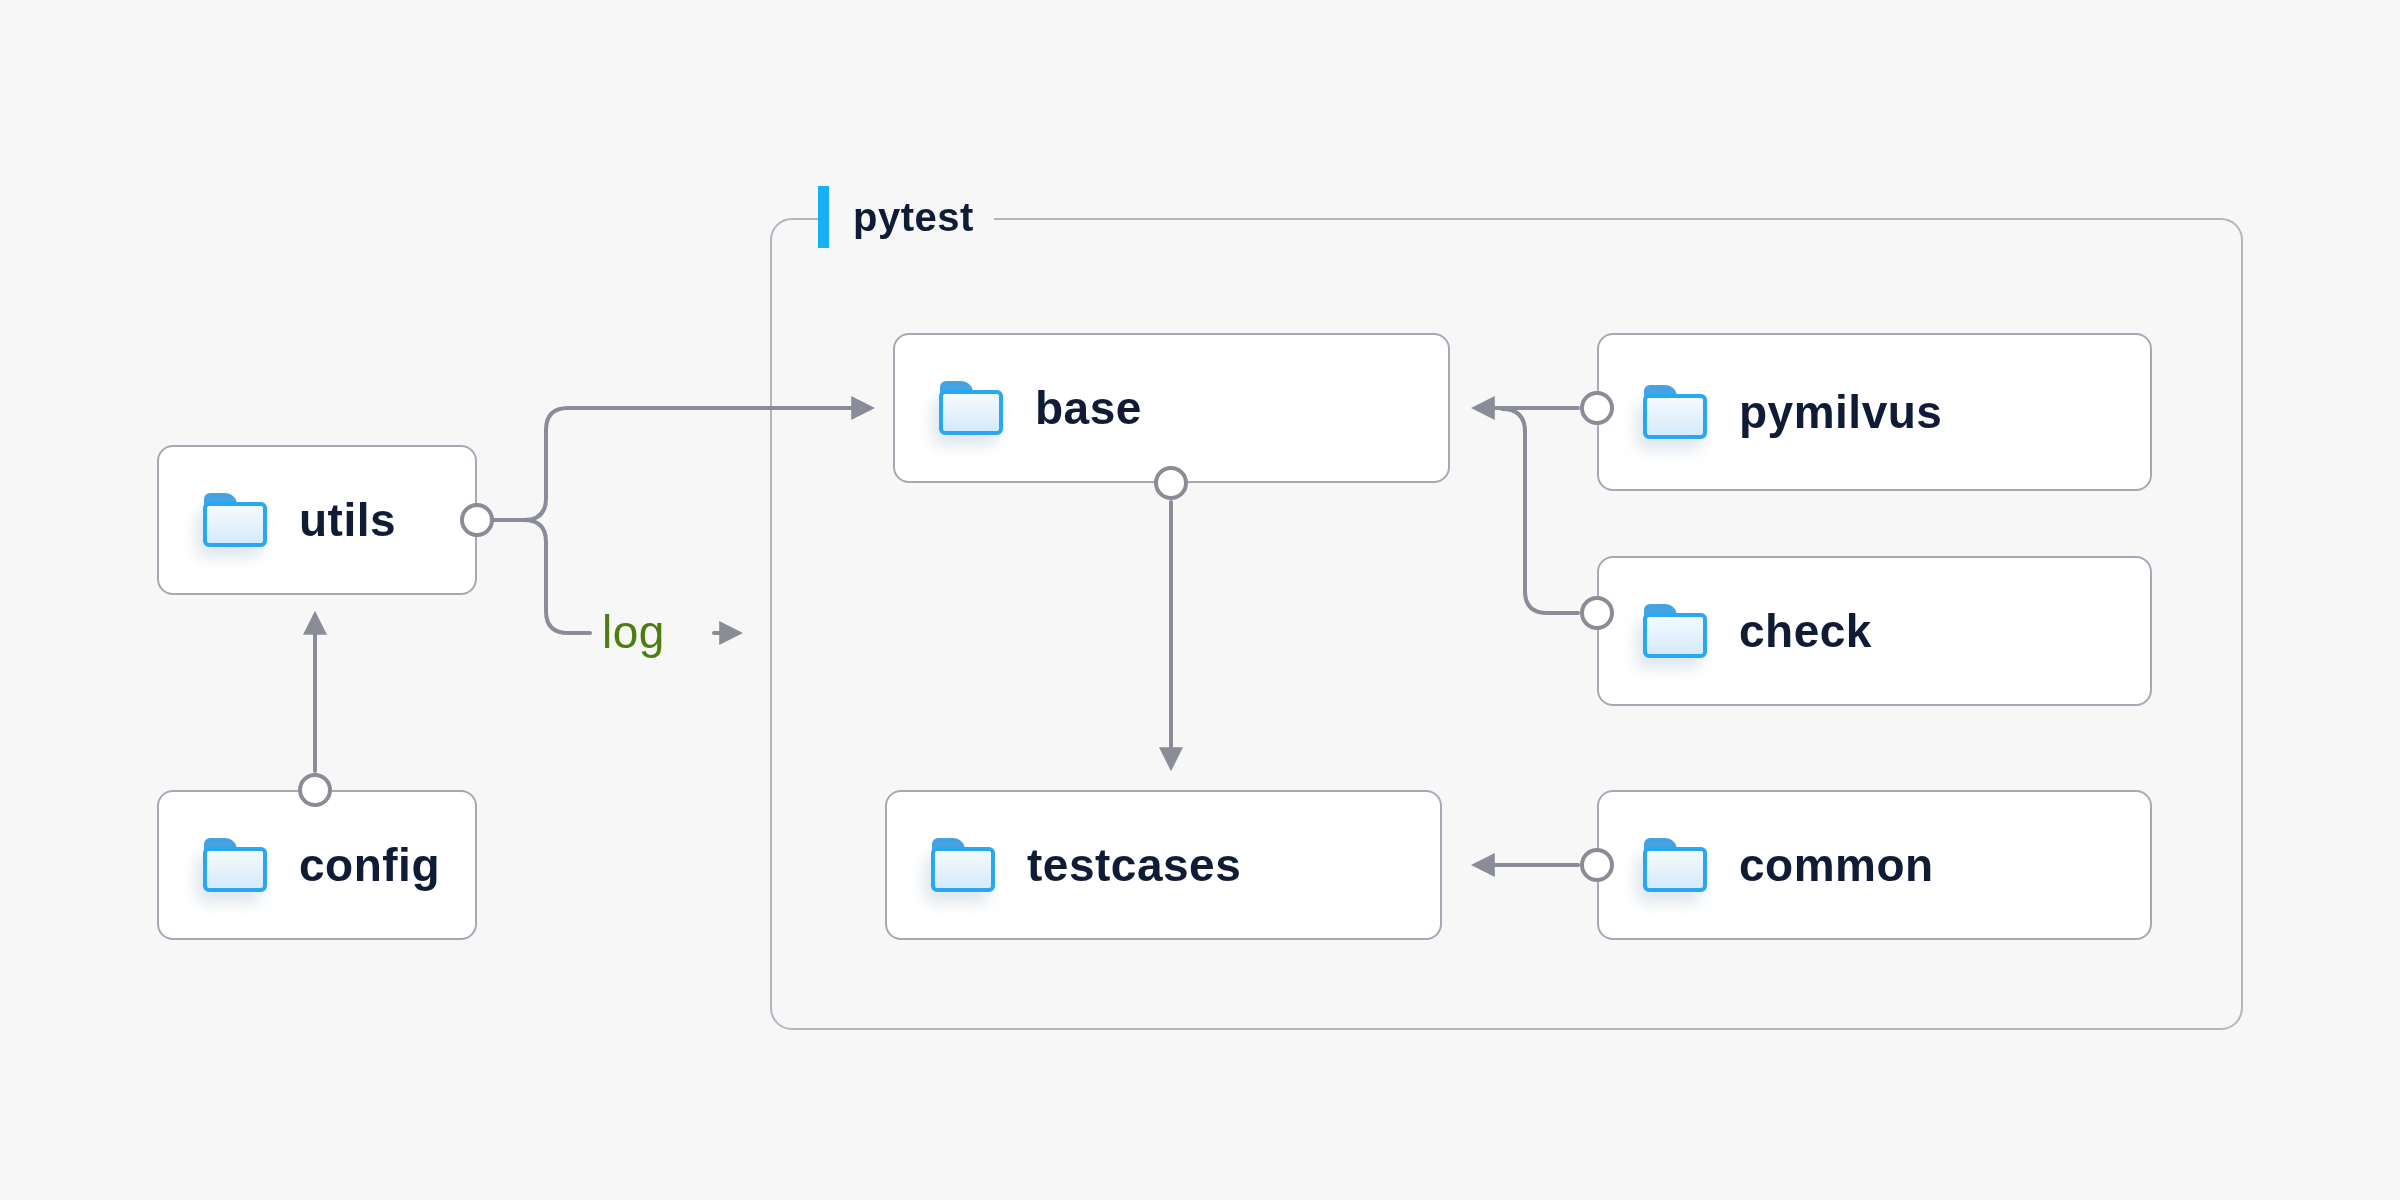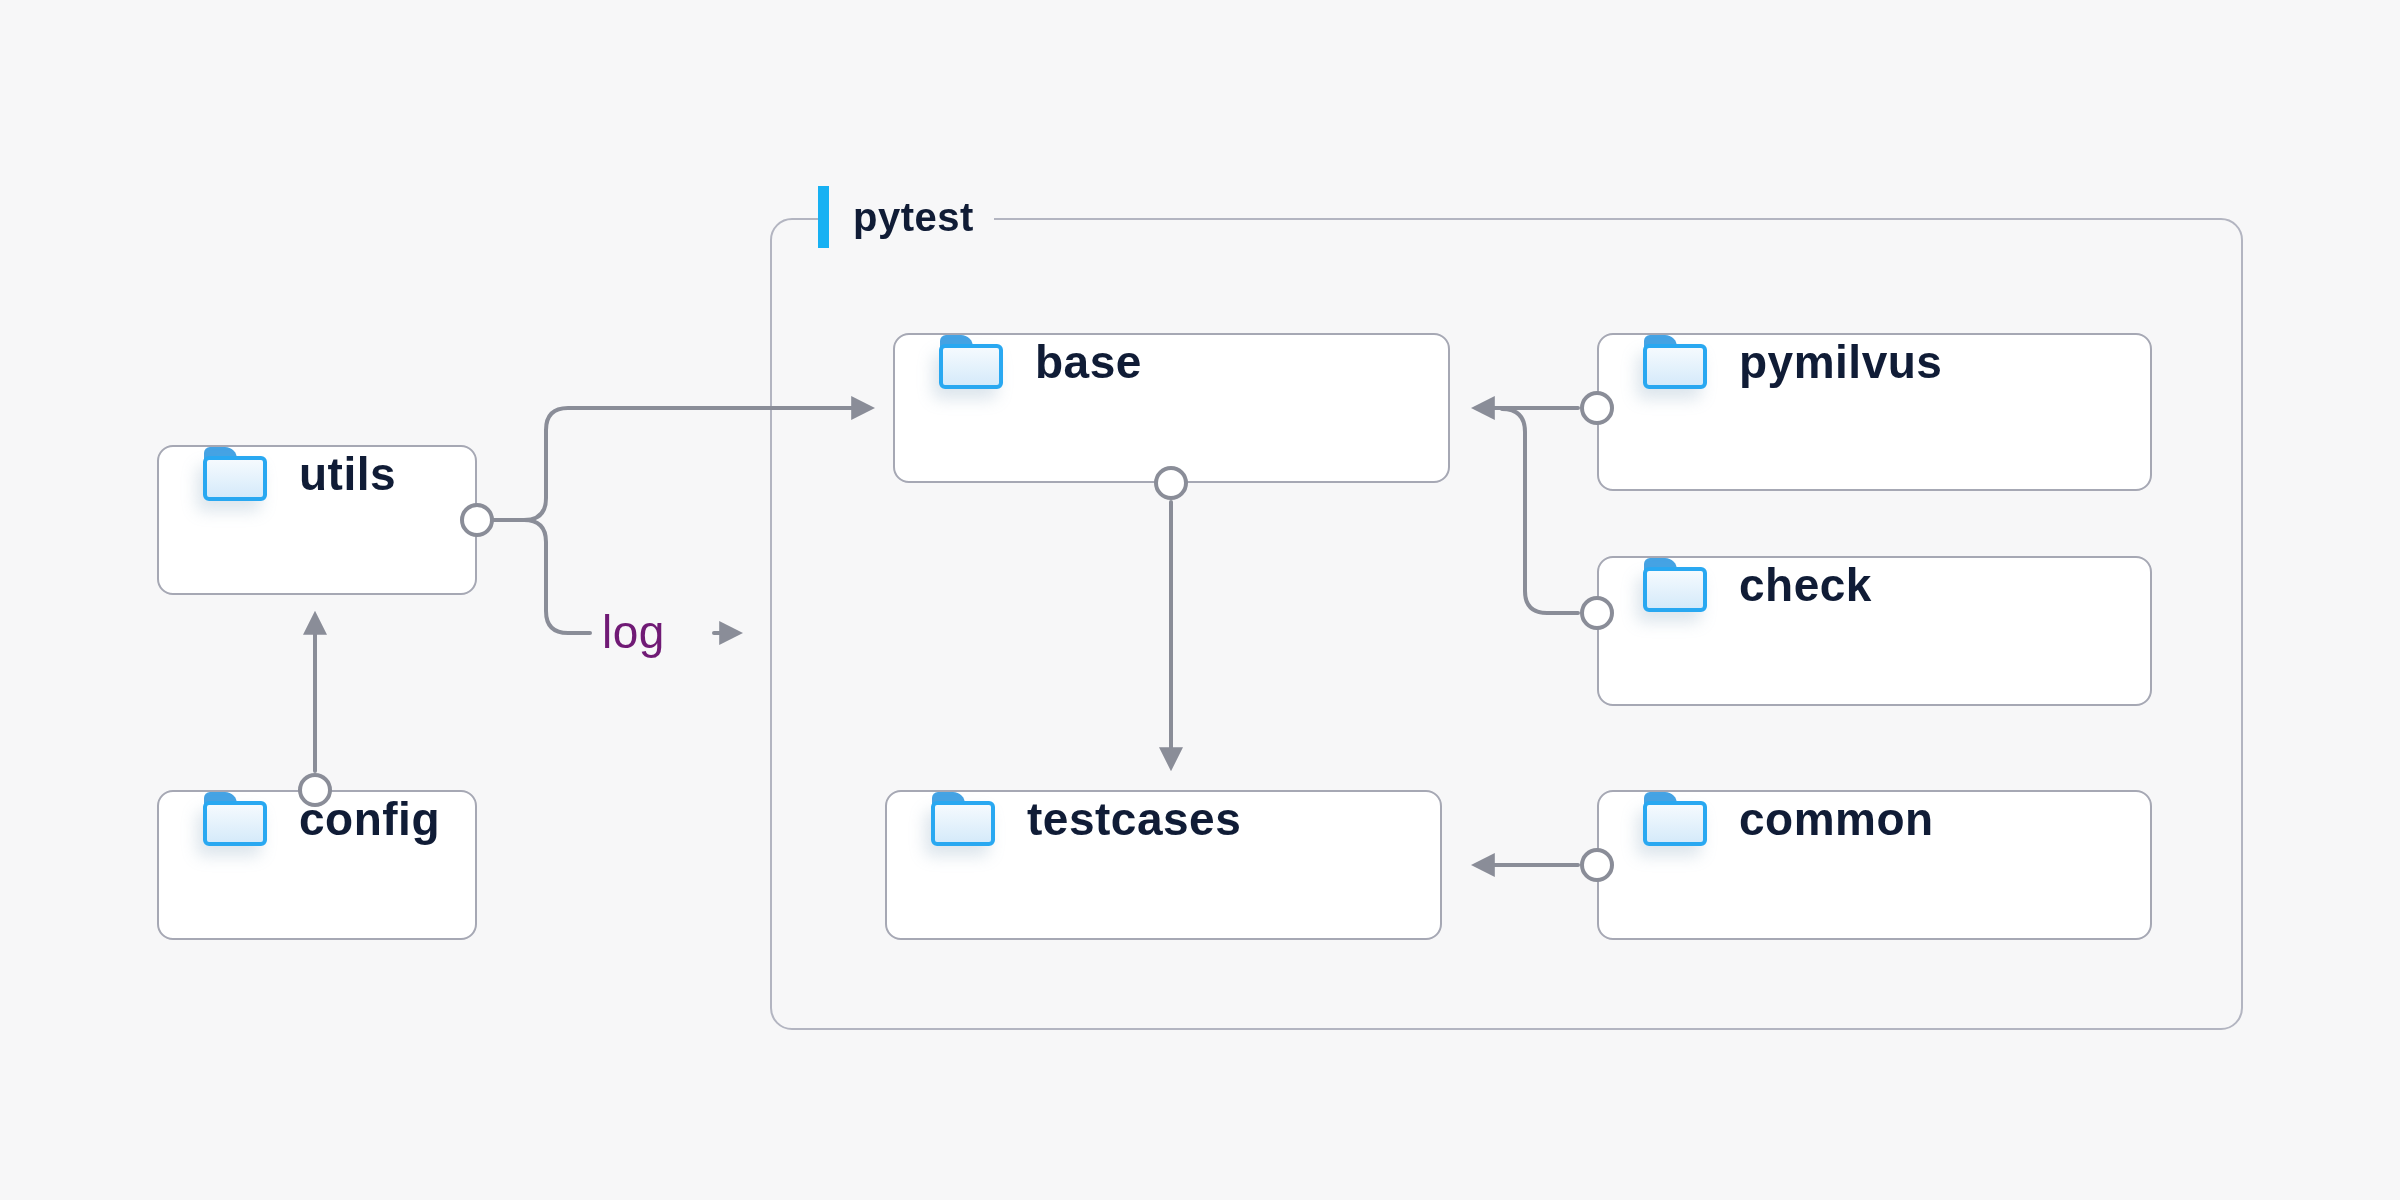--- a/index.html
+++ b/index.html
@@ -47,20 +47,21 @@
     letter-spacing:.5px;
   }
   
   .node{
     position:absolute;
     box-sizing:border-box;
     background:#ffffff;
     border:2px solid #a6a8b4;
     border-radius:16px;
     display:flex;
+    align-items:center;
     gap:32px;
     padding-left:44px;
   }
   .node-label{
     font-size:46px;
     font-weight:700;
     color:#101c36;
     letter-spacing:.5px;
     white-space:nowrap;
   }
@@ -92,21 +93,21 @@
     border-radius:6px;
     background:linear-gradient(180deg,#f5fafe 0%,#d5eafa 100%);
     box-shadow:-6px 10px 16px rgba(130,160,185,.28);
   }
   
   .log-label{
     position:absolute;
     left:602px; top:606px;
     font-size:46px;
     font-weight:500;
-    color:#701a75;
+    color:#4d7c0f;
     line-height:52px;
     letter-spacing:.5px;
   }
   
   .connector-layer{
     position:absolute;
     left:0; top:0;
     width:2400px; height:1200px;
     pointer-events:none;
   }

